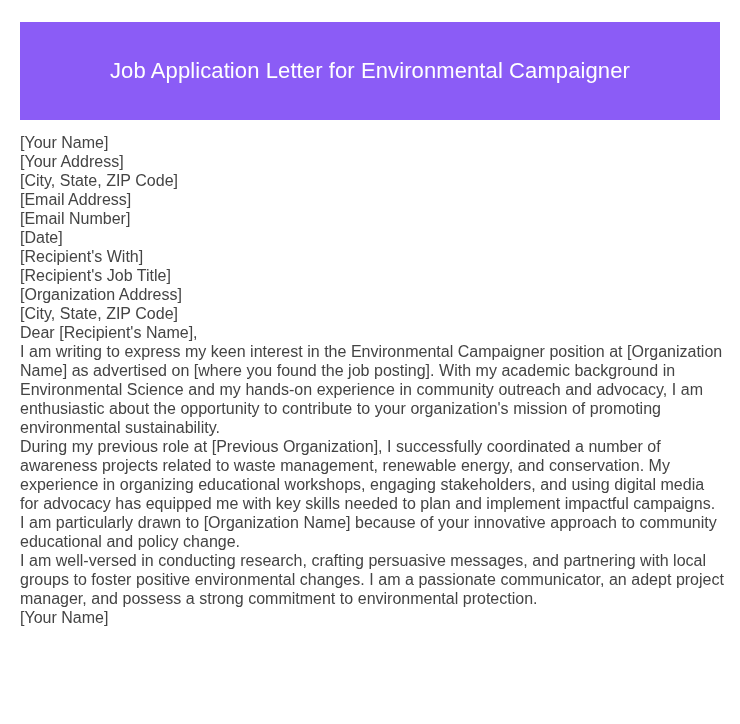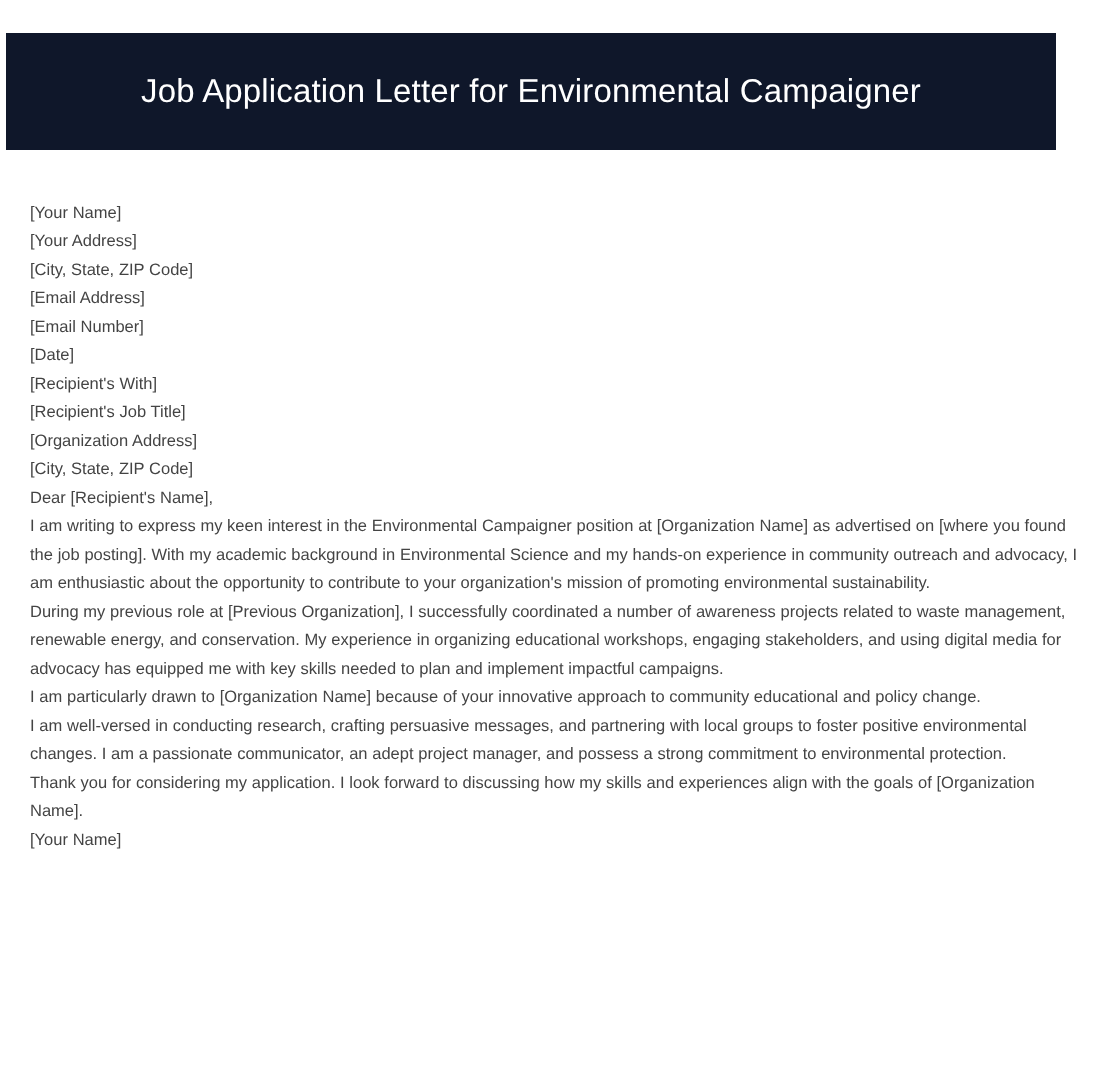--- a/index.html
+++ b/index.html
@@ -14,25 +14,25 @@
     overflow: hidden;
   }
   #page {
     position: relative;
     width: 740px;
     height: 724px;
     background: #ffffff;
   }
   #letter-header {
     position: absolute;
-    left: 4px;
+    left: 20px;
     top: 22px;
     width: 700px;
-    height: 78px;
-    background: #0f172a;
+    height: 98px;
+    background: #8b5cf6;
     display: flex;
     align-items: center;
     justify-content: center;
     box-sizing: border-box;
   }
   #letter-title {
     color: #ffffff;
     font-size: 22px;
     font-weight: 400;
     line-height: 26px;
@@ -44,21 +44,21 @@
     position: absolute;
     left: 20px;
     top: 133px;
     width: 704px;
     color: #444444;
     font-size: 15px;
     line-height: 19px;
   }
   .letter-line {
     color: #444444;
-    font-size: 11px;
+    font-size: 16px;
     line-height: 19px;
     margin: 0;
     padding: 0;
     text-align: left;
     white-space: normal;
     word-spacing: 0.1px;
   }
 </style>
 </head>
 <body>
@@ -78,17 +78,16 @@
       <div class="letter-line">[Date]</div>
       <div class="letter-line">[Recipient's With]</div>
       <div class="letter-line">[Recipient's Job Title]</div>
       <div class="letter-line">[Organization Address]</div>
       <div class="letter-line">[City, State, ZIP Code]</div>
       <div class="letter-line">Dear [Recipient's Name],</div>
       <div class="letter-line">I am writing to express my keen interest in the Environmental Campaigner position at [Organization Name] as advertised on [where you found the job posting]. With my academic background in Environmental Science and my hands-on experience in community outreach and advocacy, I am enthusiastic about the opportunity to contribute to your organization's mission of promoting environmental sustainability.</div>
       <div class="letter-line">During my previous role at [Previous Organization], I successfully coordinated a number of awareness projects related to waste management, renewable energy, and conservation. My experience in organizing educational workshops, engaging stakeholders, and using digital media for advocacy has equipped me with key skills needed to plan and implement impactful campaigns.</div>
       <div class="letter-line">I am particularly drawn to [Organization Name] because of your innovative approach to community educational and policy change.</div>
       <div class="letter-line">I am well-versed in conducting research, crafting persuasive messages, and partnering with local groups to foster positive environmental changes. I am a passionate communicator, an adept project manager, and possess a strong commitment to environmental protection.</div>
-      <div class="letter-line">Thank you for considering my application. I look forward to discussing how my skills and experiences align with the goals of [Organization Name].</div>
       <div class="letter-line">[Your Name]</div>
     </div>
 
 </div>
 
 </body></html>

